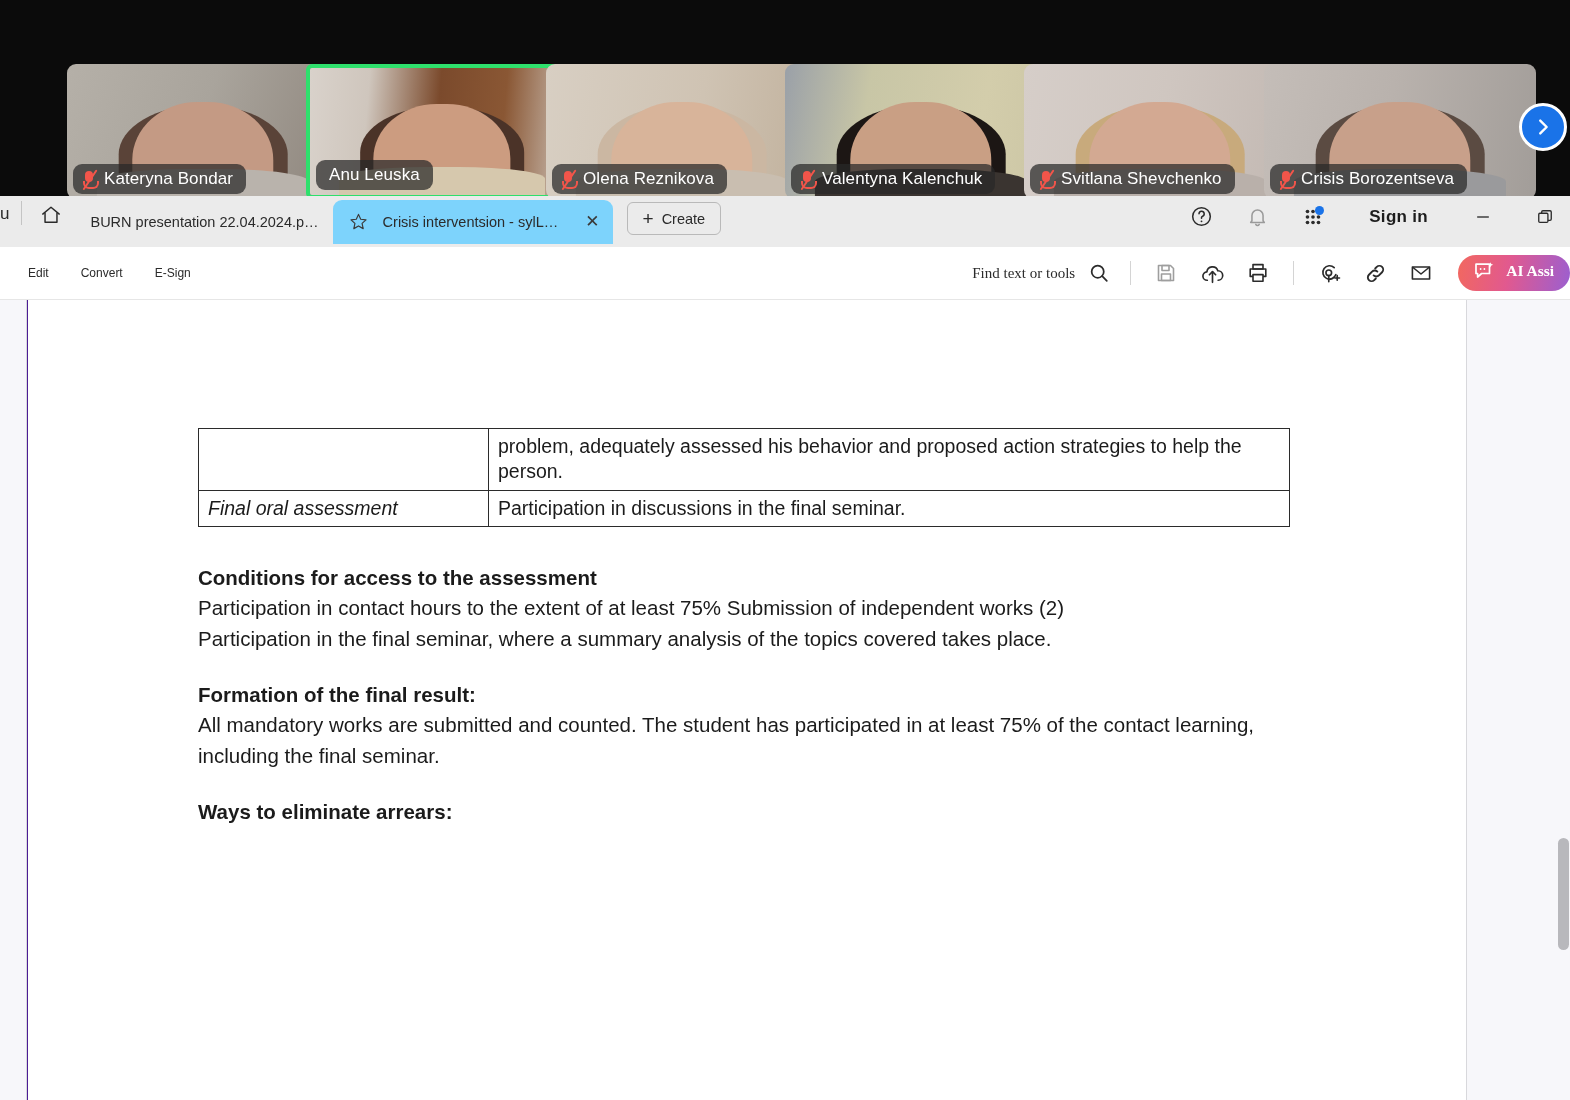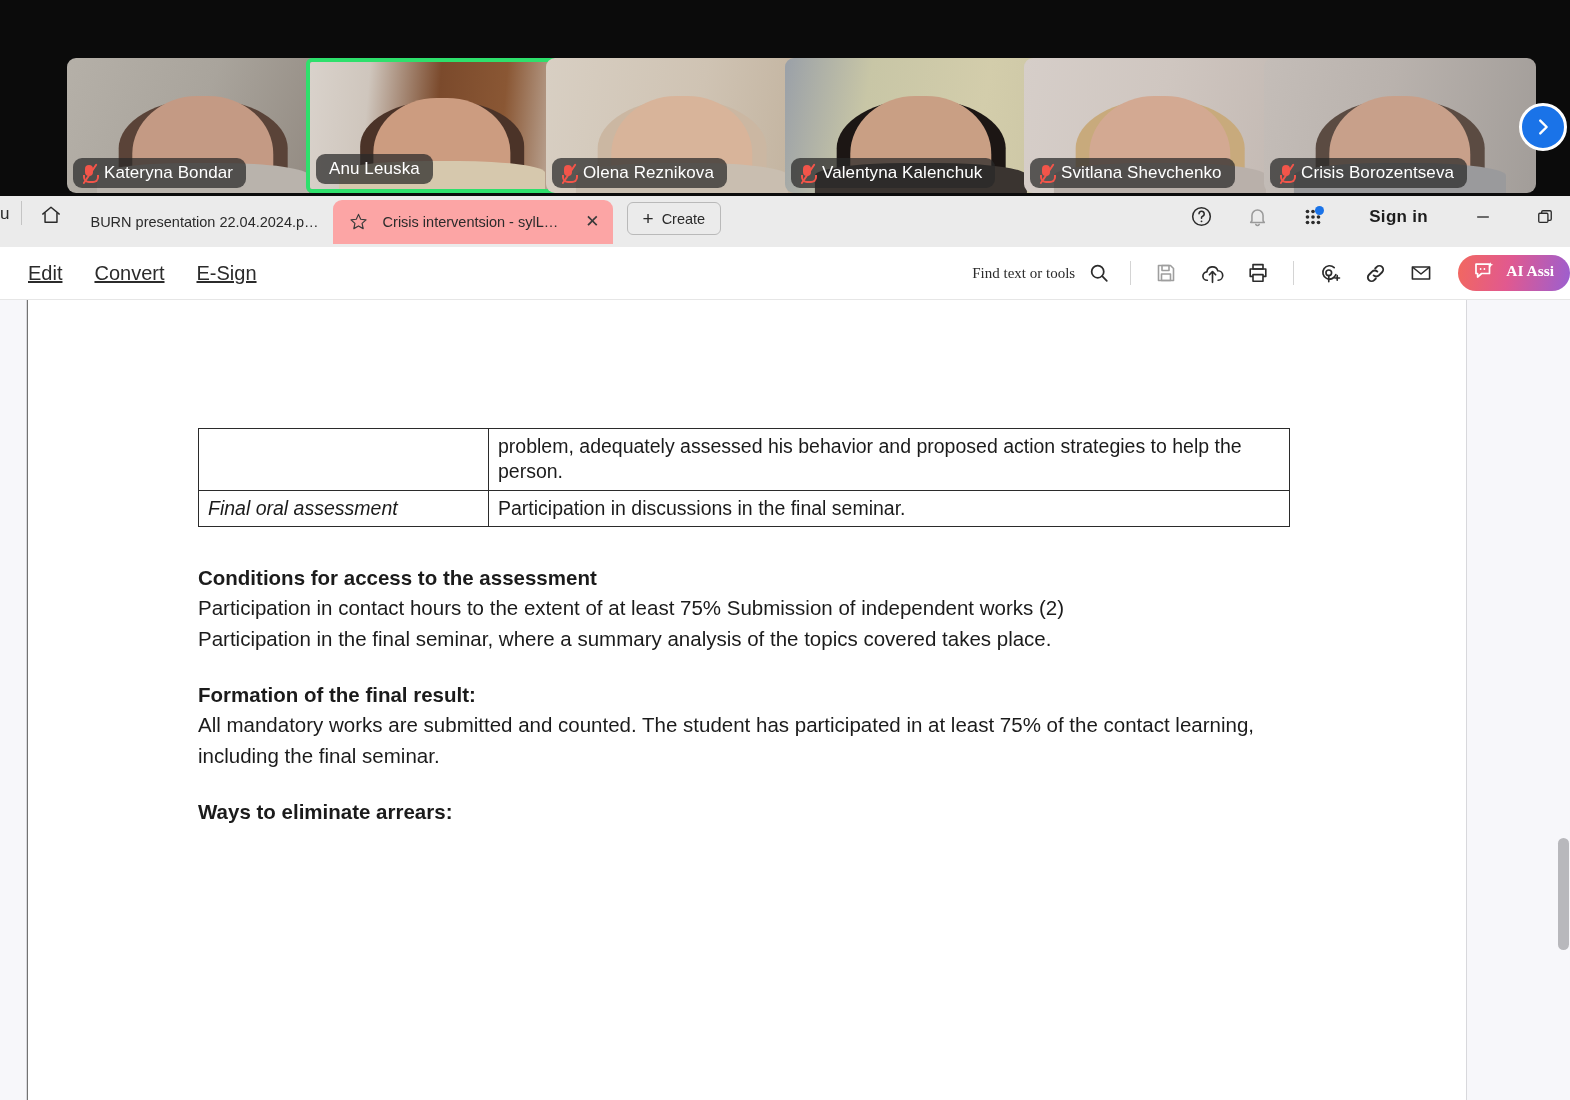--- a/index.html
+++ b/index.html
@@ -12,21 +12,21 @@
 
   
   #video-strip {
     position: absolute; left: 0; top: 0;
     width: 1570px; height: 196px;
     background: #0b0b0b;
     overflow: hidden;
   }
   .tile {
     position: absolute;
-    top: 58px;
+    top: 64px;
     width: 272px; height: 135px;
     border-radius: 9px;
     overflow: hidden;
   }
   .tile.active {
     border: 4px solid #2ee06c;
     border-radius: 6px;
   }
   .tile .bg {
     position: absolute; inset: 0;
@@ -140,21 +140,21 @@
     height: 38px;
     display: flex; align-items: center;
     gap: 9px;
     padding: 0 14px;
     font-size: 14.5px;
     color: #2b2b2b;
     white-space: nowrap;
   }
   .tab.inactive { color: #2b2b2b; }
   .tab.active {
-    background: #fca5a5;
+    background: #7dd3fc;
     border-radius: 9px 9px 0 0;
     height: 44px;
     padding: 0 13px 0 16px;
     gap: 15px;
   }
   .tab .close-x {
     font-size: 17px; color: #3a3a3a;
     margin-left: 12px;
     line-height: 1;
   }
@@ -203,25 +203,25 @@
 
   
   #apptoolbar {
     position: absolute; left: 0; top: 247px;
     width: 1570px; height: 53px;
     background: #ffffff;
     display: flex; align-items: center;
     border-bottom: 1px solid #e6e6e6;
   }
   .menuitem {
-    font-size: 20px;
+    font-size: 12px;
     color: #2b2b2b;
     padding: 0 16px;
     height: 34px;
-    display: flex; align-items: center; text-decoration: underline;
+    display: flex; align-items: center;
   }
   #menu-left { display: flex; align-items: center; margin-left: 12px; }
   #toolbar-right {
     margin-left: auto;
     display: flex; align-items: center;
     height: 53px;
     font-family: Liberation Serif, serif;
   }
   #findbox {
     display: flex; align-items: center; gap: 13px;
@@ -247,21 +247,21 @@
     color: #ffffff;
     font-size: 15.5px;
     font-weight: bold;
     white-space: nowrap;
   }
 
   
   #docarea {
     position: absolute; left: 0; top: 300px;
     width: 1570px; height: 800px;
-    background: #737373;
+    background: #4c1d95;
   }
   #left-rail {
     position: absolute; left: 0; top: 0;
     width: 27px; height: 800px;
     background: #f7f7fa;
     border-right: 1px solid #d8d8dc;
   }
   #page {
     position: absolute;
     left: 28px; top: 0;

